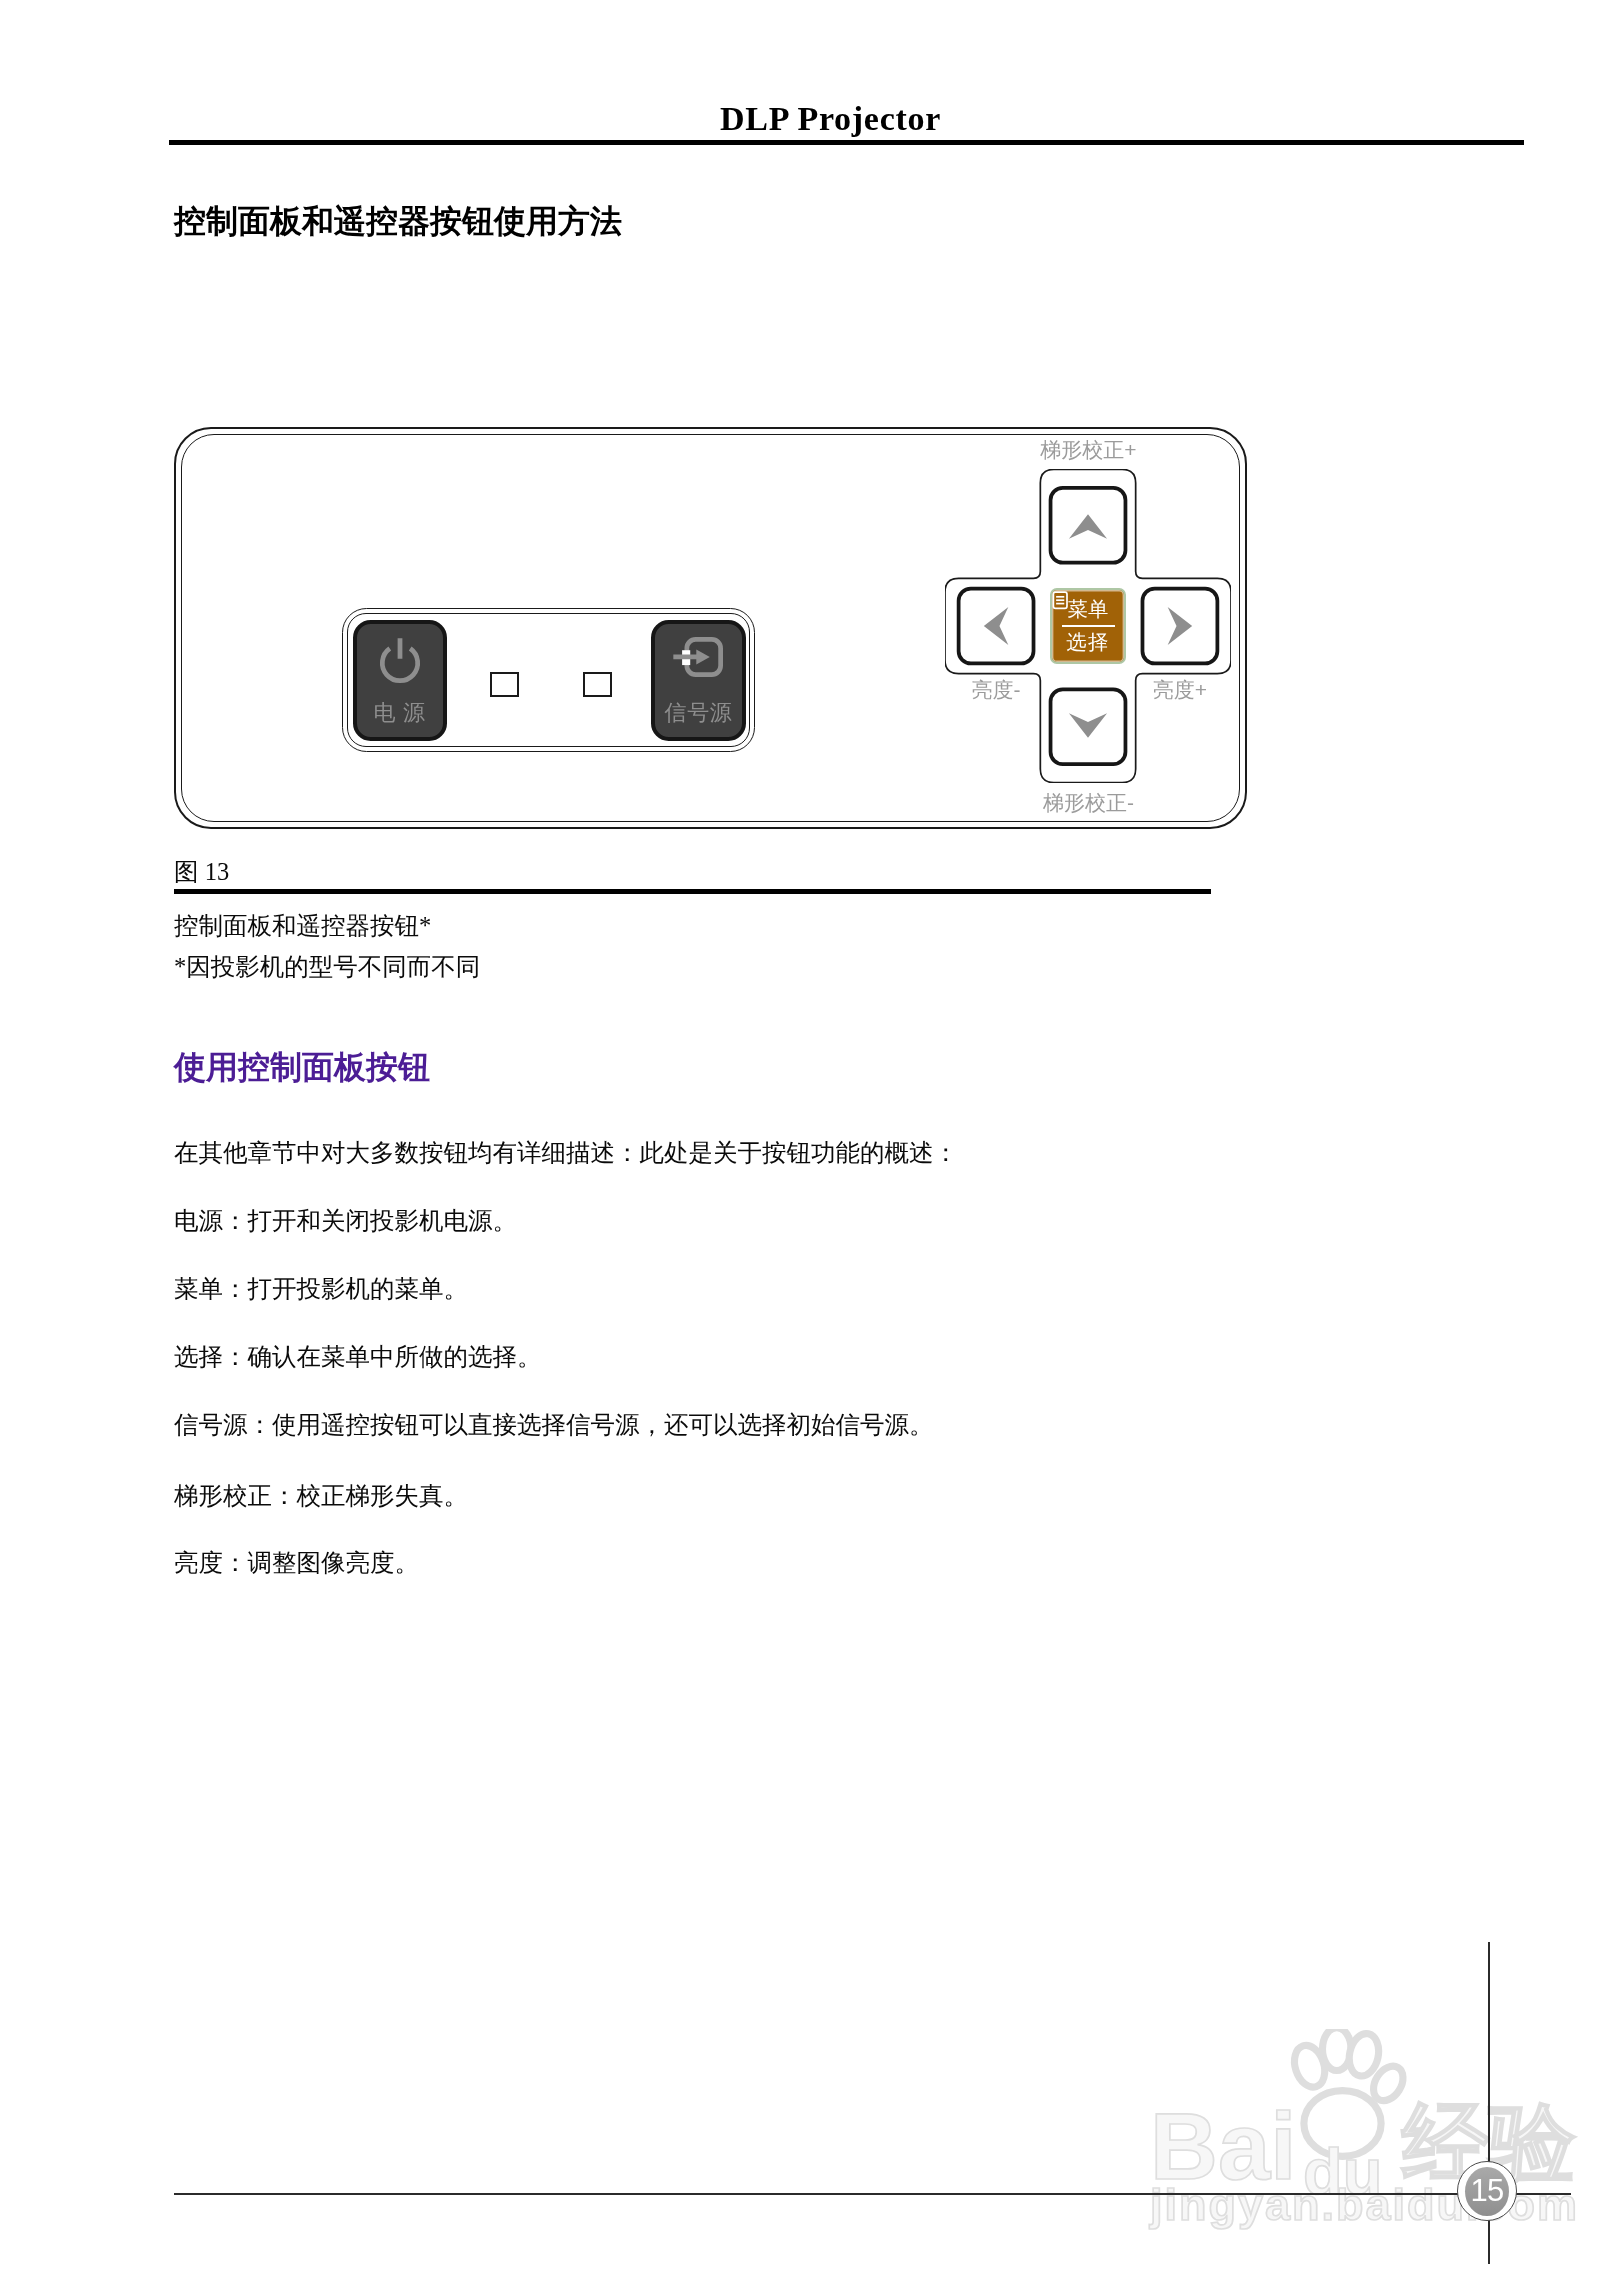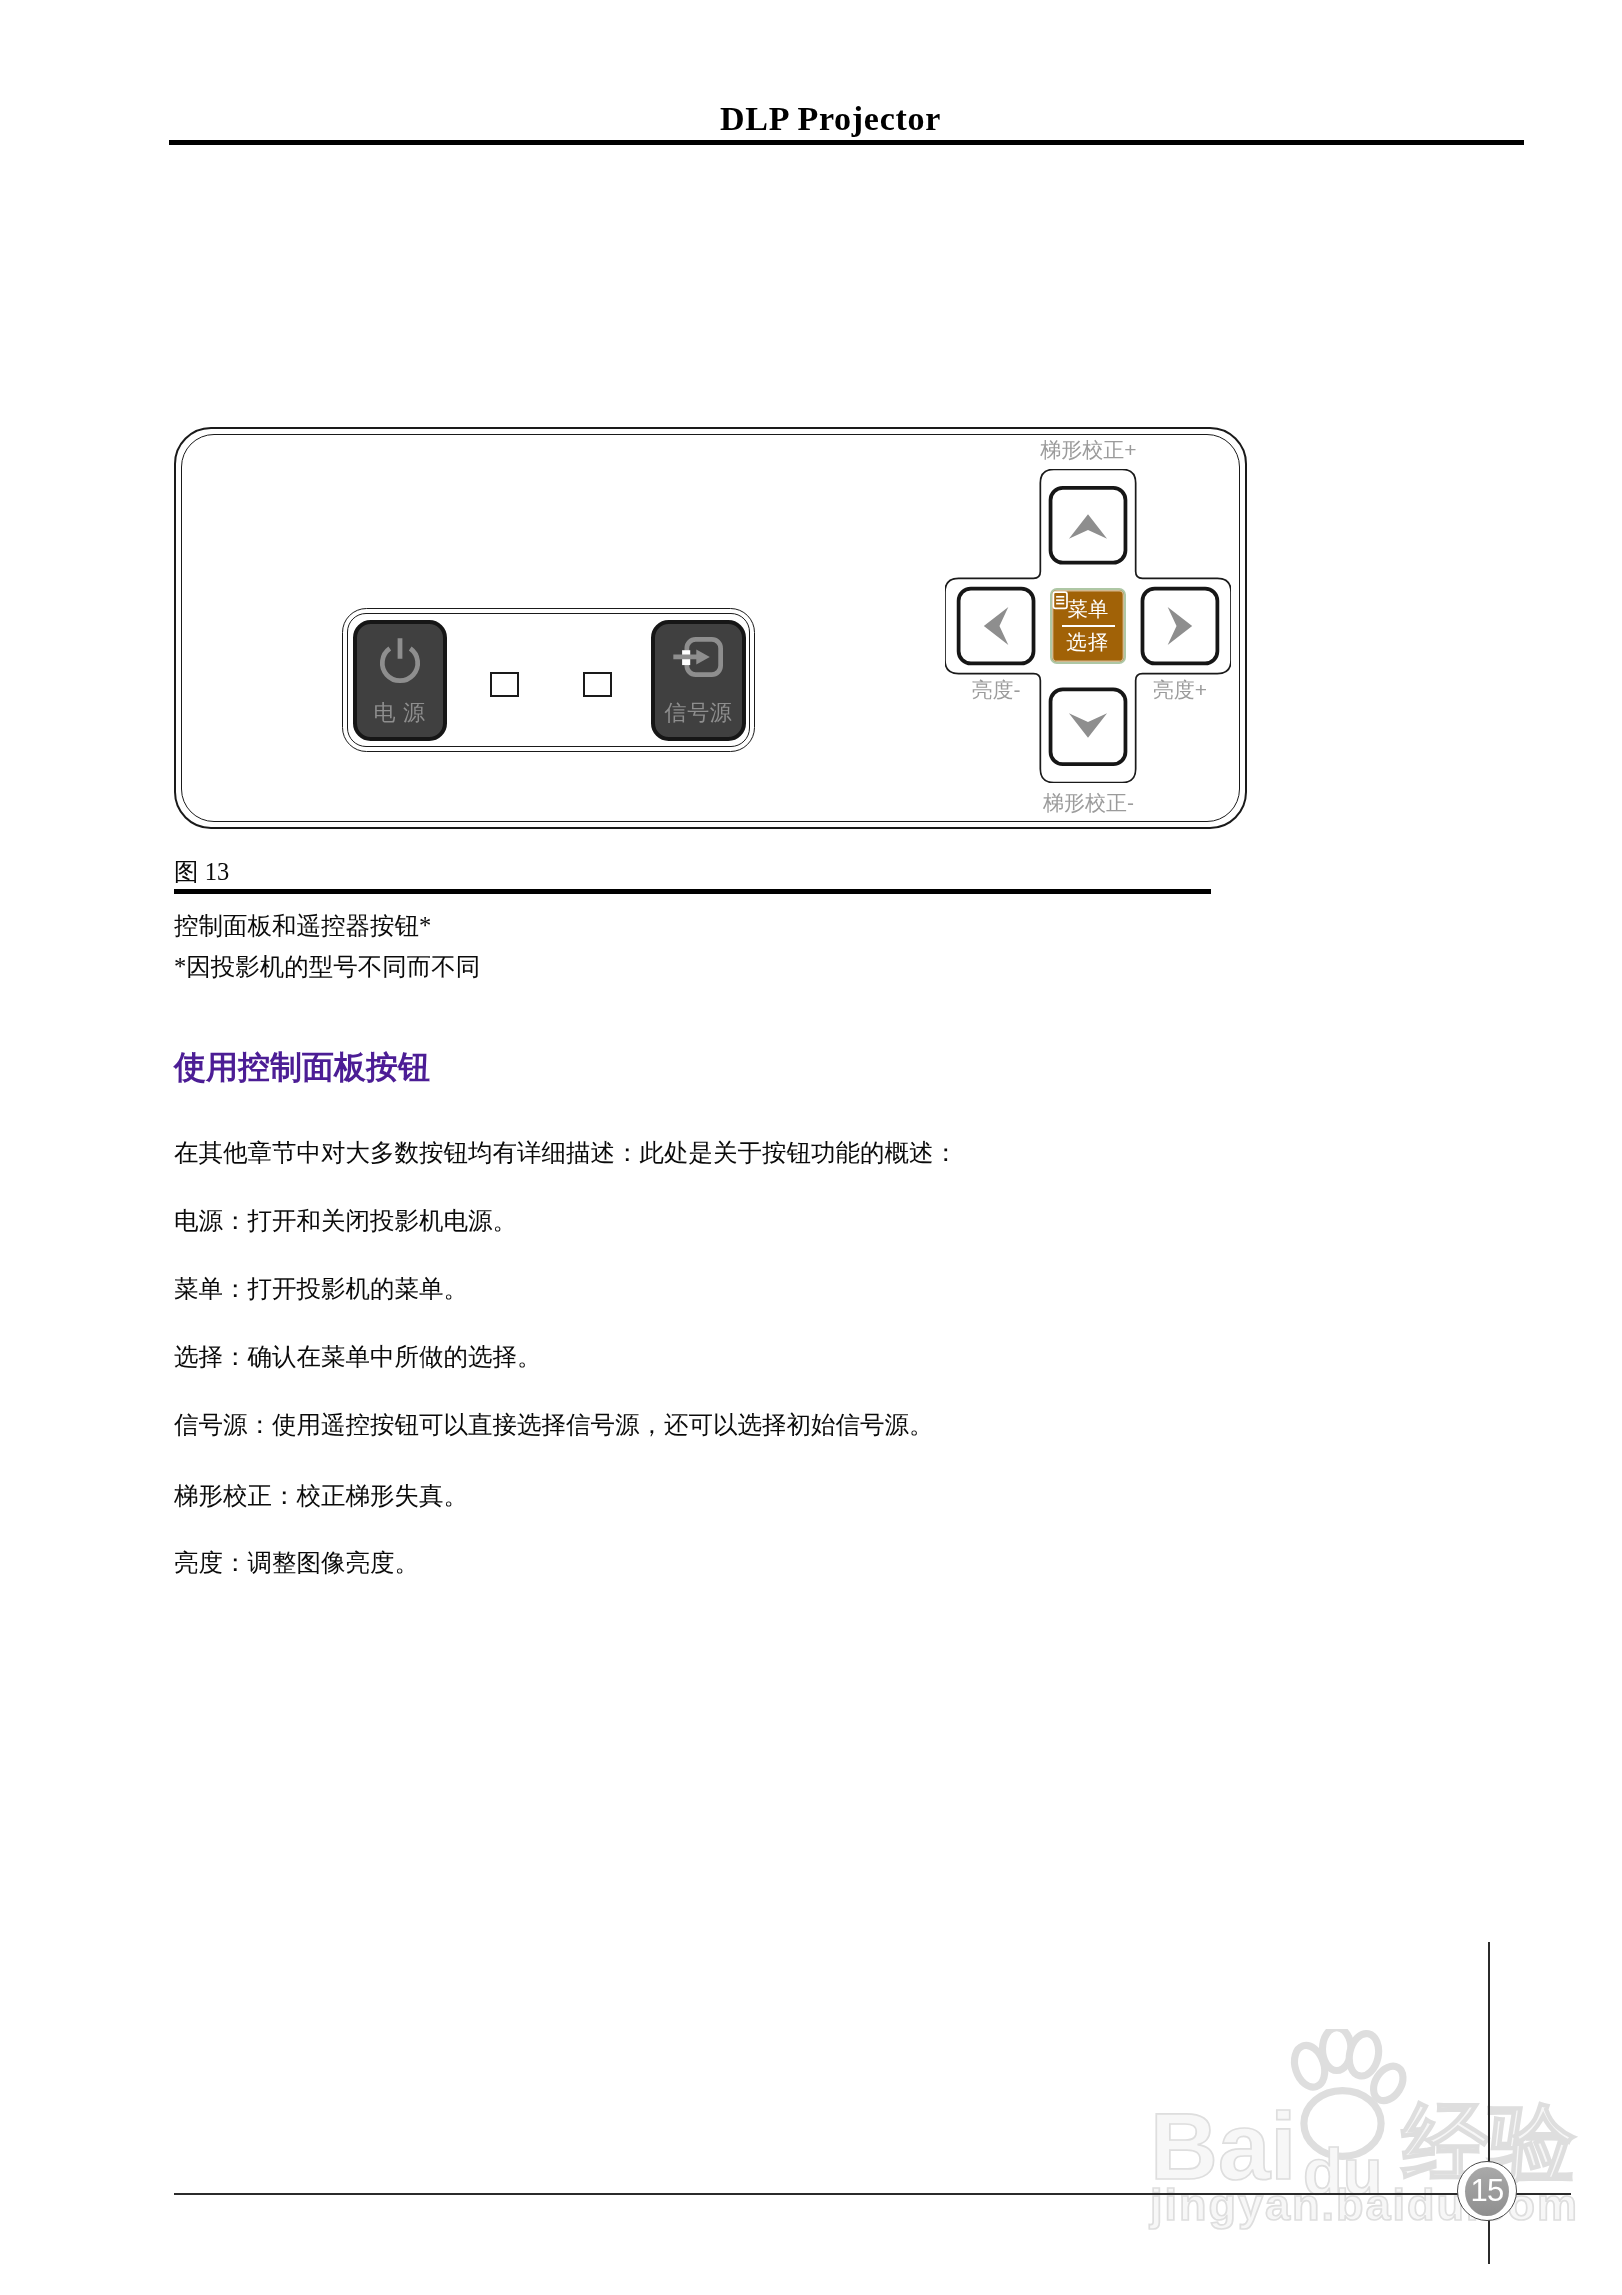--- a/index.html
+++ b/index.html
@@ -119,20 +119,21 @@
   }
 </style>
 </head>
 <body>
 
 <div id="page">
 
   <div class="hdr-title">DLP Projector</div>
   <div class="hdr-rule"></div>
 
+  <div class="h1">控制面板和遥控器按钮使用方法</div>
 
   <div class="panel">
     <div class="panel-inner"></div>
 
     <div class="group">
       <div class="group-inner"></div>
 
       <div class="hw-btn btn-power">
         <svg width="49" height="55" viewBox="0 0 72 80">
           <path d="M 21,21 A 26 26 0 1 0 51,21" fill="none" stroke="#8e8e8e" stroke-width="7"></path>

